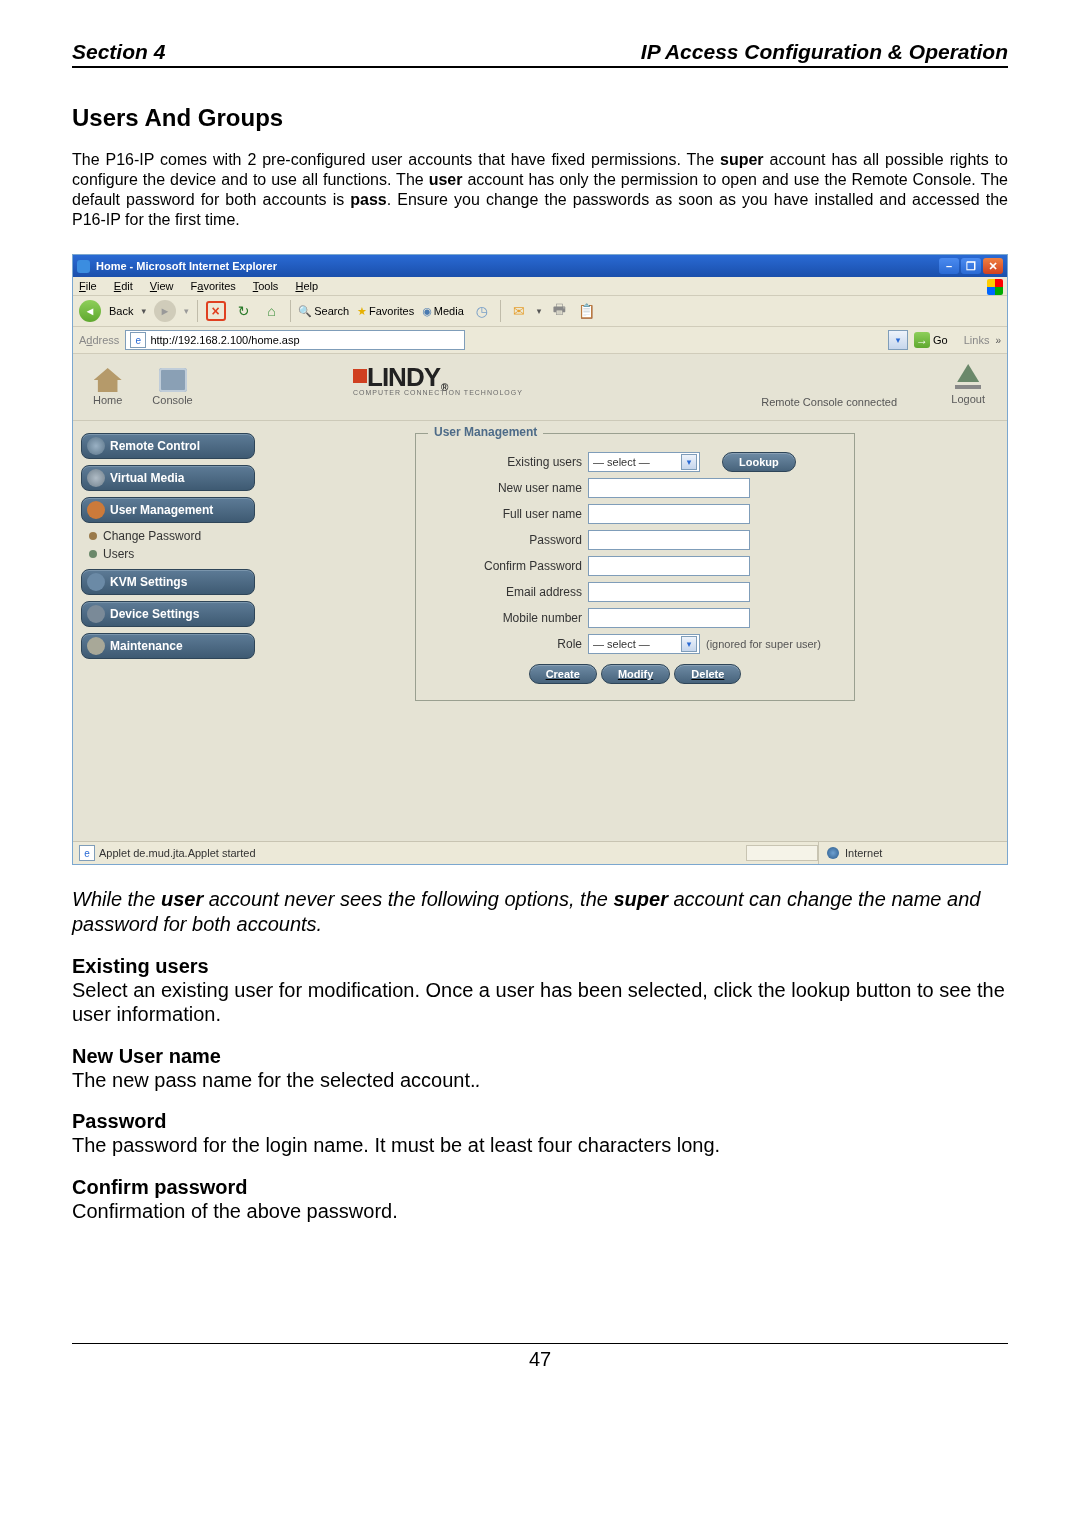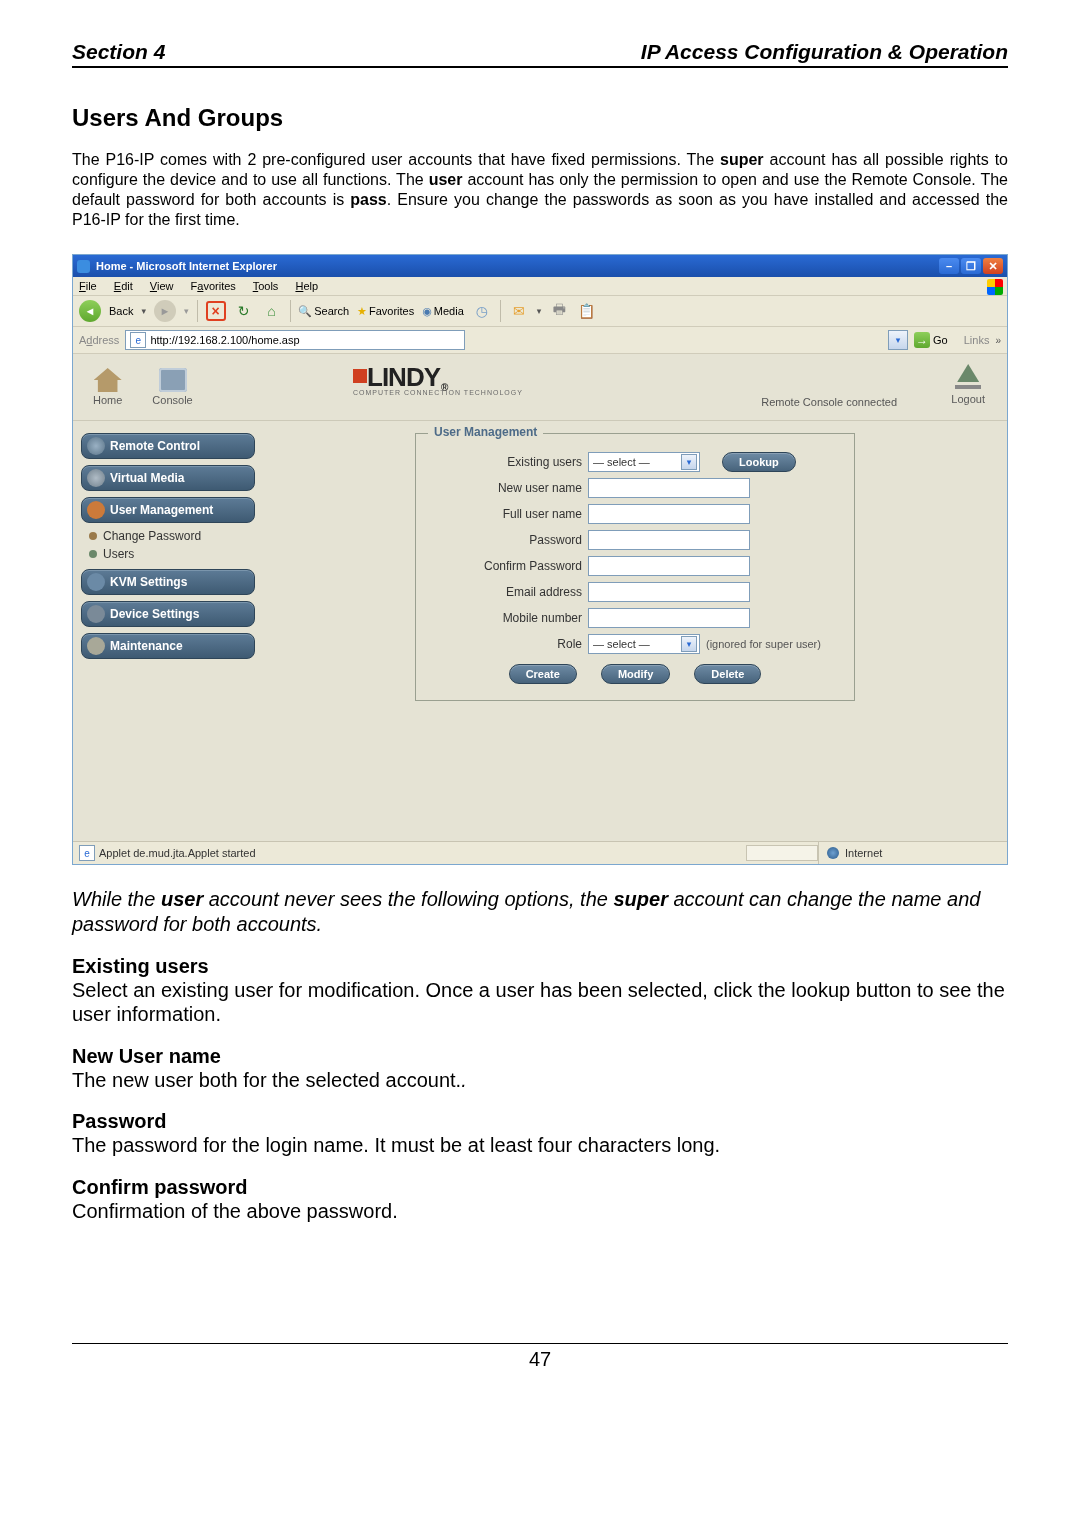--- a/index.html
+++ b/index.html
@@ -389,22 +389,23 @@
     background: linear-gradient(#eef3fb,#c6d6ec);
     border:1px solid #7f9db9;
     display:flex; align-items:center; justify-content:center;
     font-size:9px; color:#2a6ad4;
   }
   .role-note { font-size:11px; color:#555; margin-left:6px; }
 
   .btn-row {
     display:flex;
     justify-content:center;
-    gap: 24px;
+    gap: 4px;
     margin-top: 10px;
+    text-decoration: underline;
   }
   .pill-btn {
     background: linear-gradient(#6e8ba5,#47637b);
     border: 1px solid #2e4558;
     border-radius: 10px;
     color:#fff;
     font-weight:bold;
     font-size:11px;
     padding: 3px 16px;
     box-shadow: inset 0 1px 0 #8aa0b4;
@@ -651,21 +652,21 @@
   </div>
 
   <div class="para2">
     <span>While the </span><span class="bold">user</span><span> account never sees the following options, the </span><span class="bold">super</span><span> account can change the name and password for both accounts.</span>
   </div>
 
   <div class="subhead">Existing users</div>
   <div class="subtext">Select an existing user for modification. Once a user has been selected, click the lookup button to see the user information.</div>
 
   <div class="subhead">New User name</div>
-  <div class="subtext"><span>The new user both for the selected account.</span><span style="font-style:italic">.</span></div>
+  <div class="subtext"><span>The new pass name for the selected account.</span><span style="font-style:italic">.</span></div>
 
   <div class="subhead">Password</div>
   <div class="subtext">The password for the login name. It must be at least four characters long.</div>
 
   <div class="subhead">Confirm password</div>
   <div class="subtext">Confirmation of the above password.</div>
 
   <div class="pagenum">47</div>
 </div>
 

